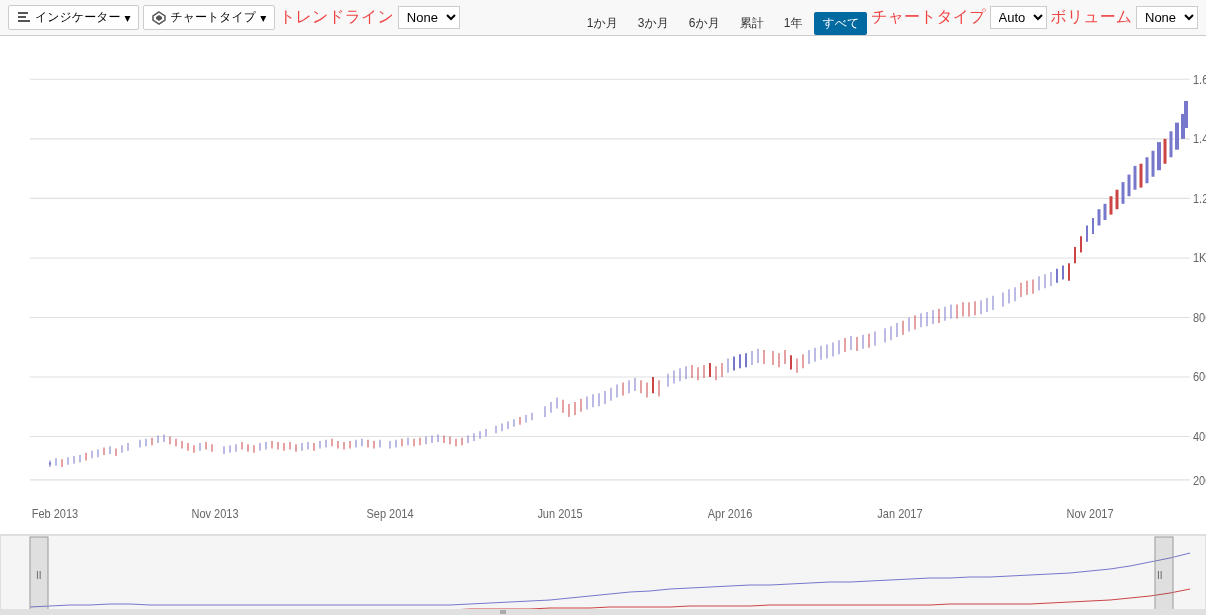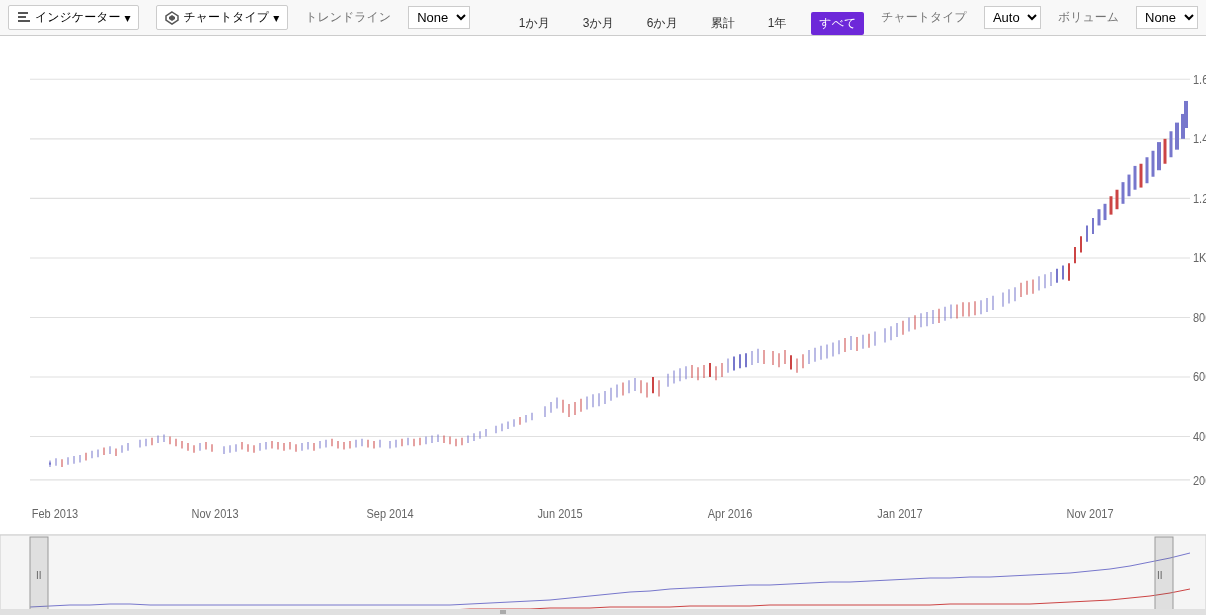--- a/index.html
+++ b/index.html
@@ -12,39 +12,39 @@
       overflow: hidden;
     }
 
     
     #toolbar {
       display: flex;
       align-items: center;
       height: 36px;
       border-bottom: 1px solid #ccc;
       padding: 0 8px;
-      gap: 17px;
+      gap: 4px;
       background: #f8f8f8;
       justify-content: space-between;
     }
     .toolbar-btn {
       display: flex;
       align-items: center;
       gap: 4px;
       padding: 3px 8px;
       border: 1px solid #ccc;
       background: #fff;
       border-radius: 2px;
       cursor: pointer;
       font-size: 12px;
       white-space: nowrap;
     }
     .toolbar-label {
-      font-size: 12px;
-      color: #737373;
+      font-size: 16px;
+      color: #ef4444;
       white-space: nowrap;
     }
     .toolbar-select {
       display: flex;
       align-items: center;
       gap: 2px;
     }
     .toolbar-select select {
       border: 1px solid #ccc;
       background: #fff;
@@ -56,21 +56,21 @@
       padding: 3px 8px;
       border: none;
       background: transparent;
       font-size: 12px;
       cursor: pointer;
       border-radius: 2px;
       color: #333;
       margin-top: 12px;
     }
     .time-btn.active {
-      background: #6d28d9;
+      background: #0369a1;
       color: #fff;
       border-radius: 2px;
     }
     .spacer { flex: 1; }
 
     
     #chart-container {
       display: flex;
       flex-direction: column;
       height: calc(615px - 36px);

